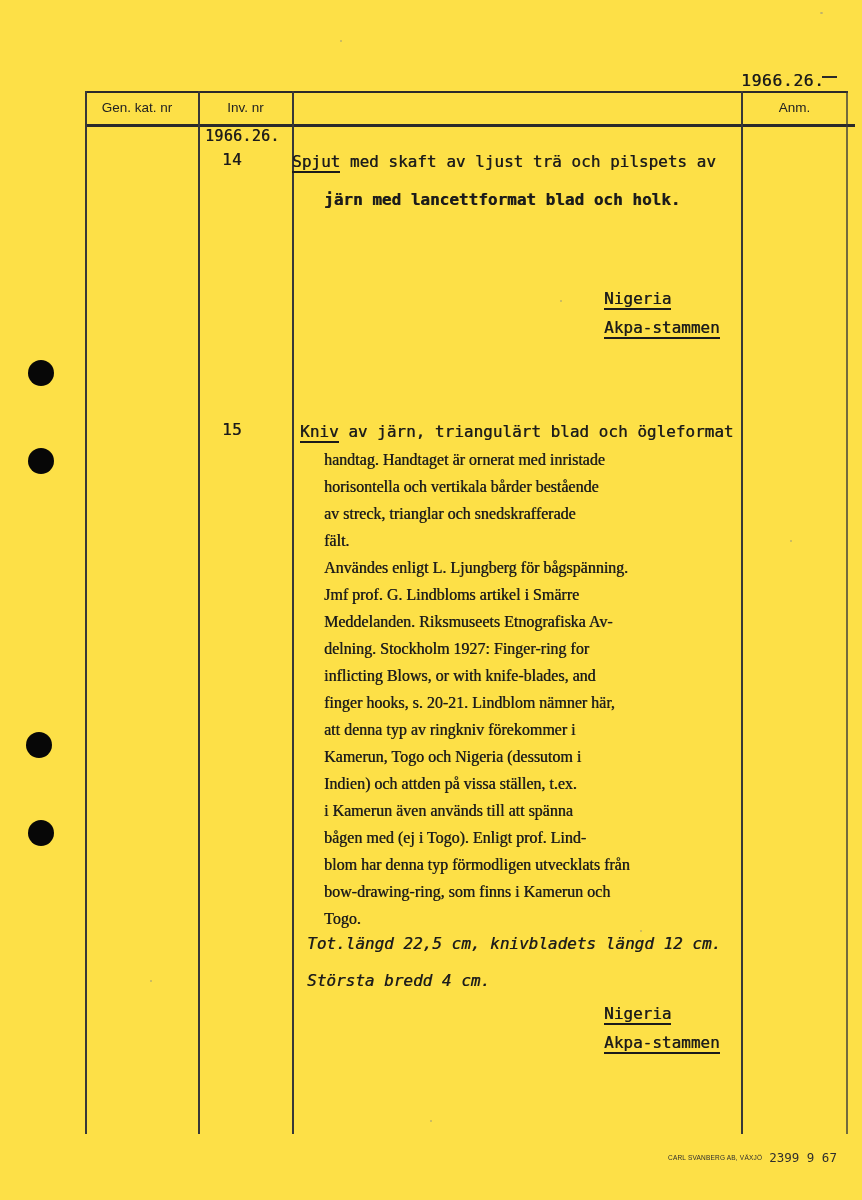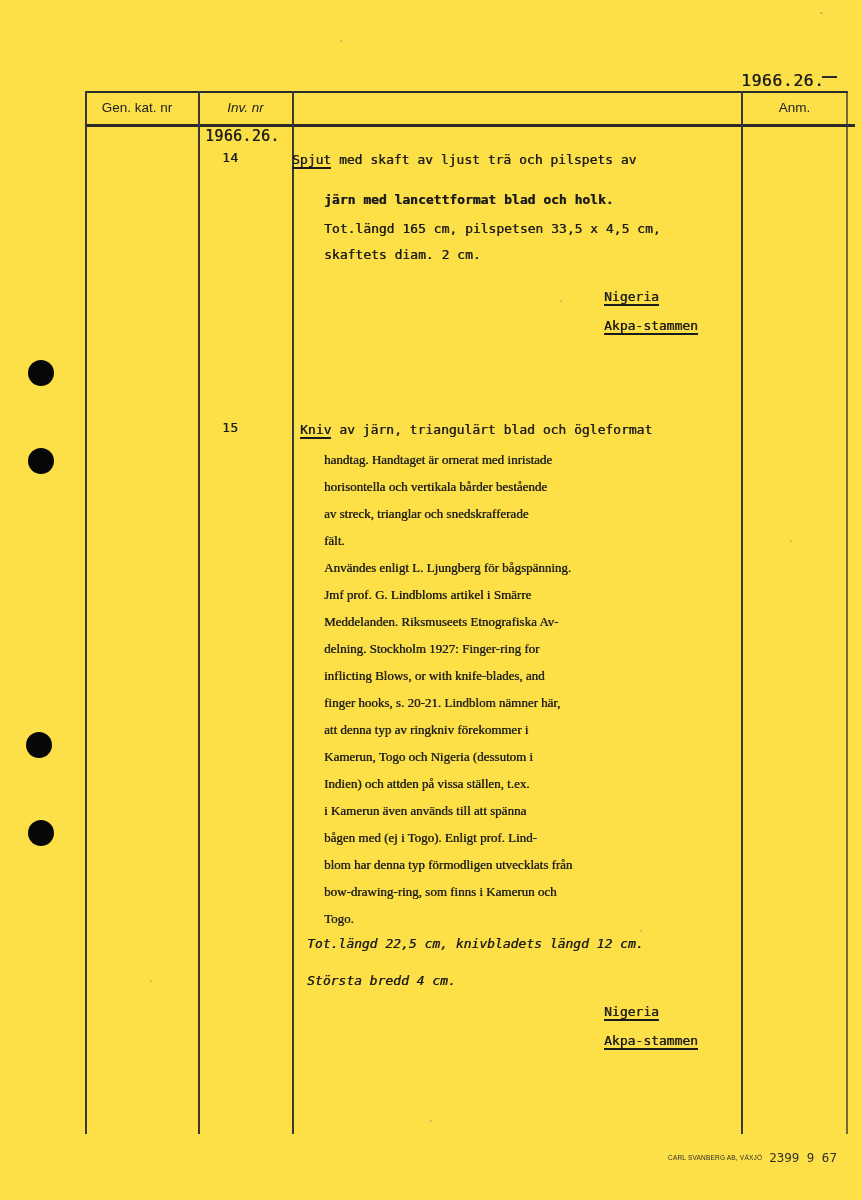--- a/index.html
+++ b/index.html
@@ -5,21 +5,21 @@
   html,body{margin:0;padding:0;}
   .page{
     position:relative;
     width:862px;height:1200px;
     background:#fde047;
     overflow:hidden;
     font-family:"DejaVu Sans Mono", monospace;
   }
   .mono{
     font-family:"DejaVu Sans Mono", monospace;
-    font-size:13px;
+    font-size:16px;
     color:#1b1b1b;
     text-shadow:0.5px 0 0 rgba(20,20,20,0.75);
     white-space:pre;
   }
   .block{white-space:pre-line;}
   .abs{position:absolute;}
   .hline{position:absolute;background:#2a2a2a;}
   .vline{position:absolute;background:#383838;}
   .th{
     position:absolute;
@@ -55,35 +55,33 @@
 
   <div class="hline" style="left:85px;top:91px;width:763px;height:2px;"></div>
   <div class="hline" style="left:85px;top:124px;width:770px;height:3px;"></div>
   <div class="vline" style="left:85px;top:91px;width:2px;height:1043px;"></div>
   <div class="vline" style="left:198px;top:91px;width:2px;height:1043px;"></div>
   <div class="vline" style="left:292px;top:91px;width:2px;height:1043px;"></div>
   <div class="vline" style="left:741px;top:91px;width:2px;height:1043px;"></div>
   <div class="vline" style="left:846px;top:91px;width:1.5px;height:1043px;opacity:.7;"></div>
 
   <div class="th" style="left:87px;width:100px;">Gen. kat. nr</div>
-  <div class="th" style="left:200px;width:91px;font-style:italic;">Inv. nr</div>
+  <div class="th" style="left:200px;width:91px;">Inv. nr</div>
   <div class="th" style="left:743px;width:103px;">Anm.</div>
 
   <div class="hole" style="left:28px;top:360px;"></div>
   <div class="hole" style="left:28px;top:448px;"></div>
   <div class="hole" style="left:26px;top:732px;"></div>
   <div class="hole" style="left:28px;top:820px;"></div>
 
   <div class="abs mono invcol" style="left:205px;top:127px;font-size:15px;">1966.26.</div>
   <div class="abs mono invcol" style="left:222px;top:150px;">14</div>
 
   <div class="abs mono" style="left:292px;top:152px;text-align:right;"><span class="uline">Spjut</span><span> med skaft av ljust trä och pilspets av</span></div>
   <div class="abs mono block" style="left:324px;top:187px;line-height:26px;font-weight:bold;">järn med lancettformat blad och holk.</div>
-  <div class="abs mono block" style="left:324px;top:216px;line-height:25.5px;">Tot.längd 165 cm, pilspetsen 33,5 x 4,5 cm,
-skaftets diam. 2 cm.</div>
 
   <div class="abs mono" style="left:604px;top:289px;"><span class="uline">Nigeria</span></div>
   <div class="abs mono" style="left:604px;top:318px;"><span class="uline">Akpa-stammen</span></div>
 
   <div class="abs mono invcol" style="left:222px;top:420px;">15</div>
 
   <div class="abs mono" style="left:292px;top:422px;padding-left:8px;"><span class="uline">Kniv</span><span> av järn, triangulärt blad och ögleformat</span></div>
   <div class="abs mono block" style="left:324px;top:446px;line-height:27px;font-family:Liberation Serif, serif;">handtag. Handtaget är ornerat med inristade
 horisontella och vertikala bårder bestående
 av streck, trianglar och snedskrafferade

